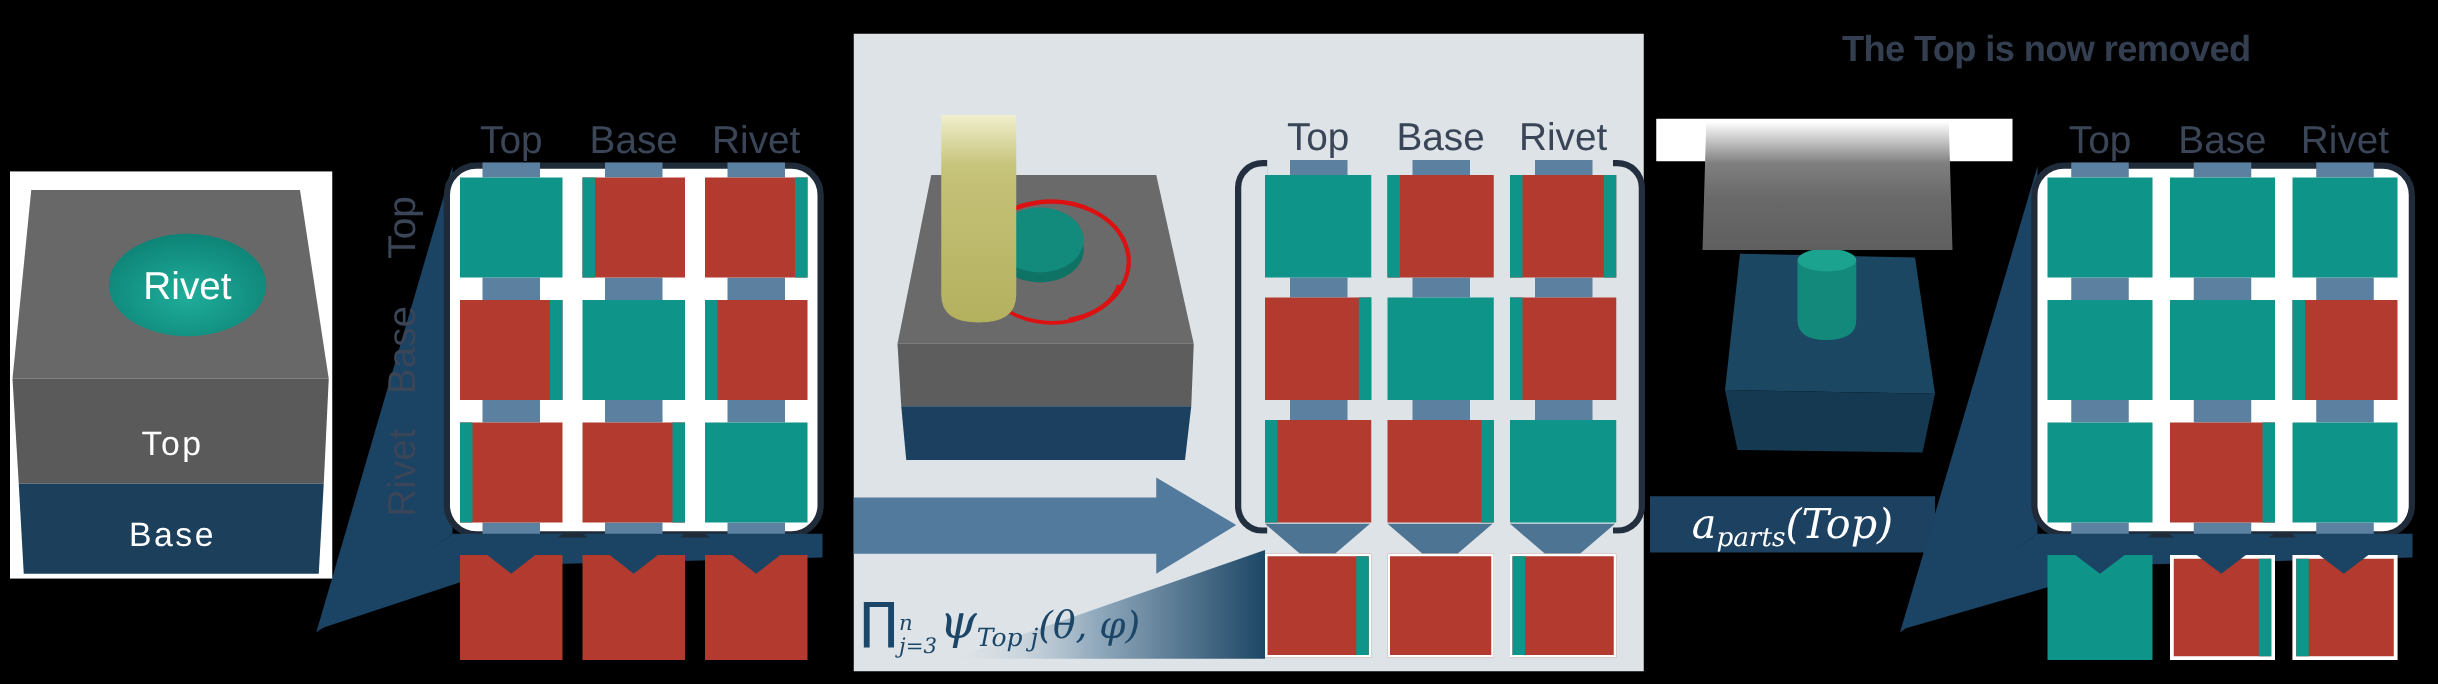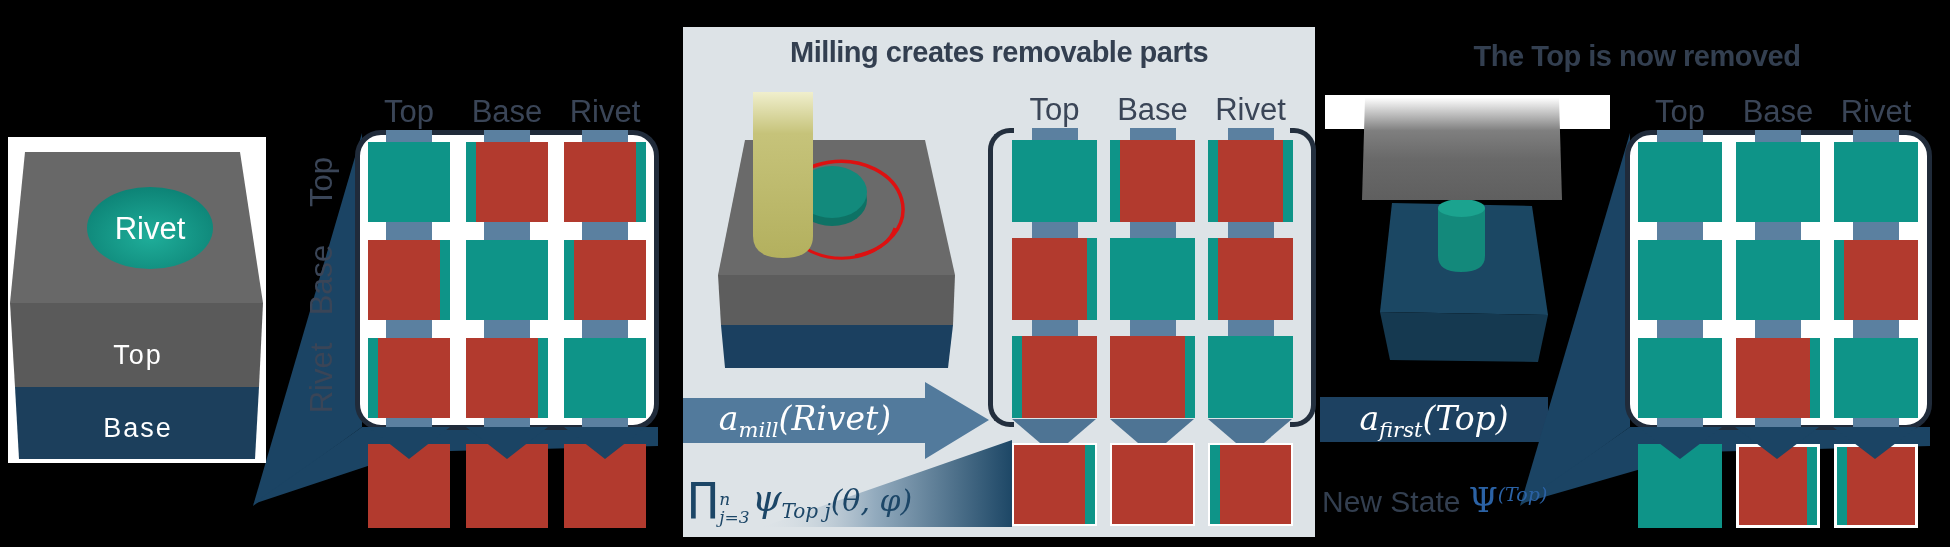--- a/index.html
+++ b/index.html
@@ -69,22 +69,21 @@
 
   <svg class="frontlayer" width="1950" height="547">
     <polygon points="368,427 450,427 409,459" style="fill:var(--navy)"></polygon>
     <polygon points="466,427 548,427 507,459" style="fill:var(--navy)"></polygon>
     <polygon points="564,427 646,427 605,459" style="fill:var(--navy)"></polygon>
     <polygon points="1638,427 1722,427 1680,459" style="fill:var(--navy)"></polygon>
     <polygon points="1735,427 1819,427 1777,459" style="fill:var(--navy)"></polygon>
     <polygon points="1833,427 1917,427 1875,459" style="fill:var(--navy)"></polygon>
   </svg>
 
-  <div class="title" style="left:683px;top:36px;width:632px;">Milling creates removable parts</div>
-  <div class="title" style="left:1377px;top:40px;width:520px;">The Top is now removed</div>
+  <div class="title" style="left:1377px;top:24px;width:520px;">The Top is now removed</div>
 
   <svg class="decor" style="left:8px;top:137px;" width="258" height="326" viewBox="0 0 258 326">
     <defs>
       <radialGradient id="rivetGrad" cx="0.5" cy="0.6" r="0.7">
         <stop offset="0" stop-color="#1fae9a"></stop>
           <stop offset="1" stop-color="#0a7c70"></stop>
       </radialGradient>
     </defs>
     <rect x="0" y="0" width="258" height="326" fill="#ffffff"></rect>
     <polygon points="17,15 232,15 255,166 2,166" fill="#686868"></polygon>
@@ -124,29 +123,23 @@
       </linearGradient>
     </defs>
     <rect x="3" y="7" width="285" height="34" fill="#ffffff"></rect>
     <polygon points="70,115 210,118 226,227 58,224" fill="#1b4763"></polygon>
     <polygon points="58,224 226,227 216,274 68,272" fill="#153950"></polygon>
     <path d="M116,120 L116,168 Q116,184 139,184 Q163,184 163,168 L163,120 Z" fill="#13897b"></path>
     <ellipse cx="139.5" cy="120" rx="23.5" ry="9" fill="#1ba38f"></ellipse>
     <polygon points="43,10 237,10 240,112 40,112" fill="url(#blockGrad)"></polygon>
   </svg>
 
-  <div class="caption" style="left:1322px;top:481px;">
-    <span>New State </span><span class="psi">Ψ</span><span class="psisup">(Top)</span>
-  </div>
-
-  <div class="mathbar" style="left:686px;top:399px;width:238px;">
-    <span>a</span><span class="msub">mill</span><span>(Rivet)</span>
-  </div>
+
   <div class="mathbar" style="left:1322px;top:399px;width:224px;">
-    <span>a</span><span class="msub">first</span><span>(Top)</span>
+    <span>a</span><span class="msub">parts</span><span>(Top)</span>
   </div>
 
   <div class="eq" style="left:688px;top:474px;">
     <span class="prod">∏</span><span class="limits">
         <span>n</span>
         <span>j=3</span>
       </span><span class="bigpsi">ψ</span><span class="psisub">Top j</span><span>(θ, φ)</span>
   </div>
 
 <div class="mcard" style="left: 355px; top: 130px; width: 304px; height: 300px;"></div>

